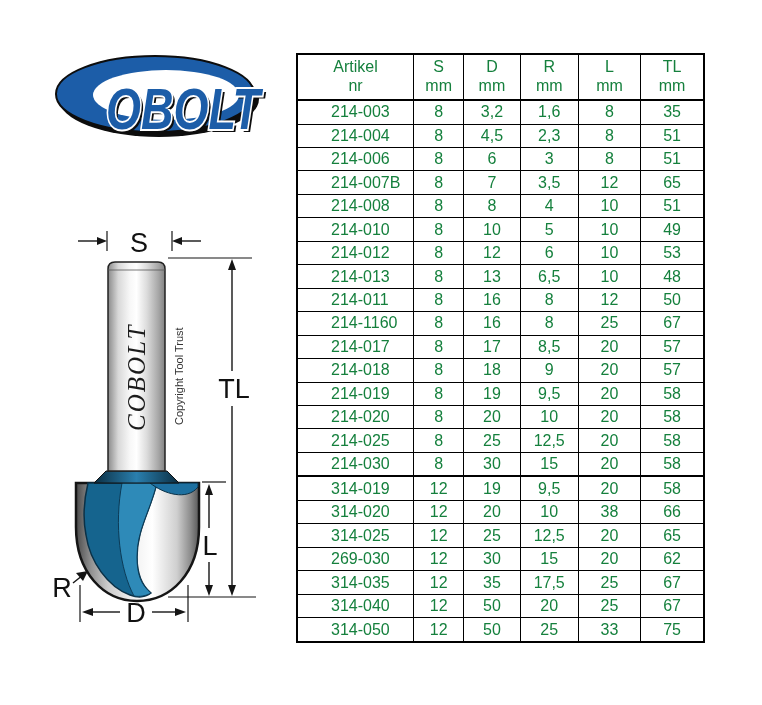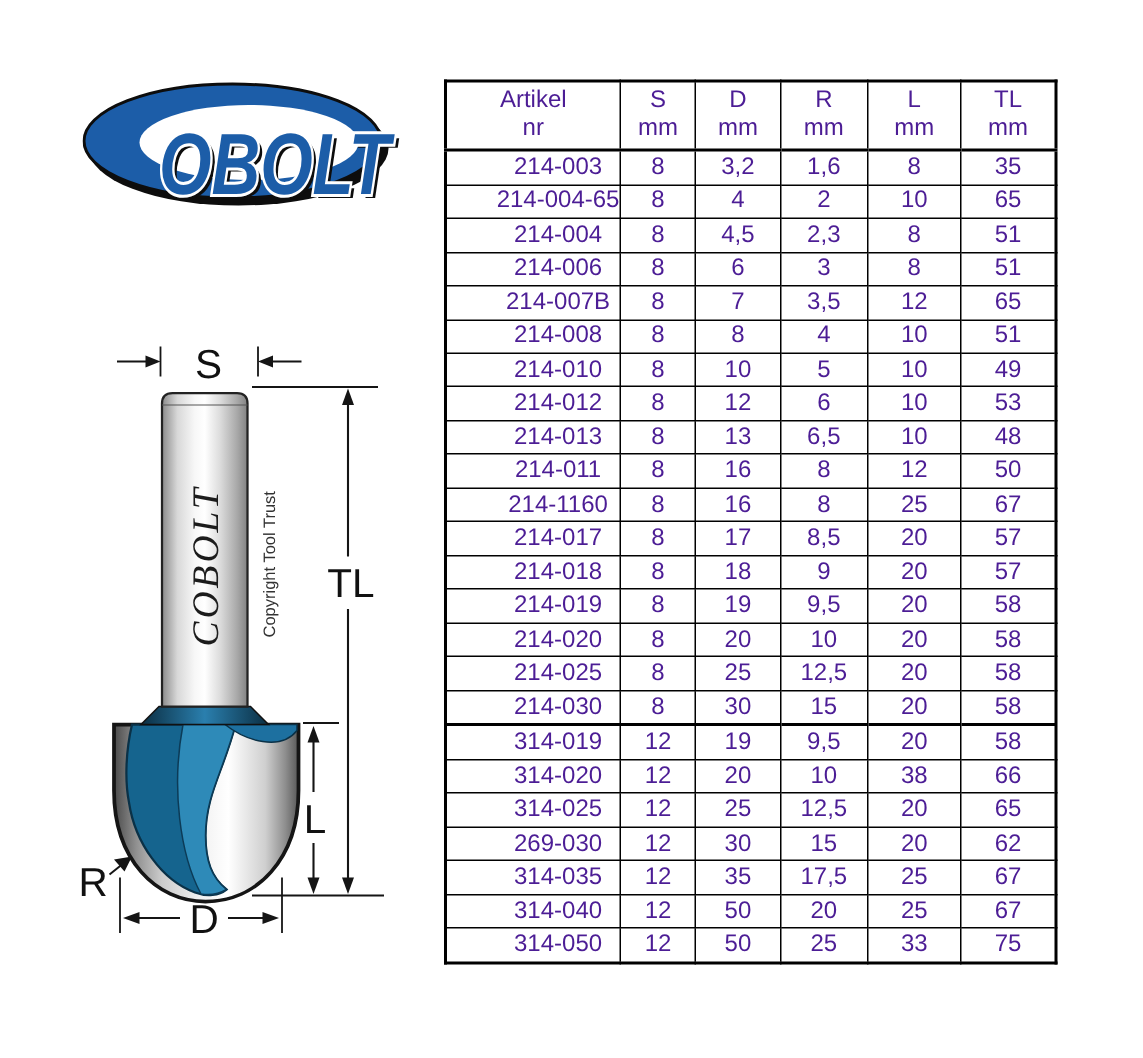--- a/index.html
+++ b/index.html
@@ -8,28 +8,28 @@
     position:relative; width:762px; height:705px; background:#ffffff;
     overflow:hidden; font-family:"Liberation Sans", sans-serif; color:#111;
   }
   .logo { position:absolute; left:55px; top:50px; }
   .diagram { position:absolute; left:40px; top:225px; }
 
   .spec-table-wrap { position:absolute; left:296px; top:53px; }
   table.spec {
     border-collapse:collapse; table-layout:fixed;
     width:409px; height:590px;
-    border:2px solid #000; font-size:16px; color:#4c1d95;
+    border:2px solid #000; font-size:16px; color:#15803d;
   }
   table.spec th, table.spec td {
     border:1px solid #000; text-align:center; vertical-align:middle;
     padding:0; white-space:nowrap; overflow:hidden; font-weight:normal;
   }
   table.spec thead th { height:46px; border-bottom:2px solid #000; line-height:1.18; }
-  table.spec td.artikel { text-align:center; padding-left:33px; }
+  table.spec td.artikel { text-align:left; padding-left:33px; }
   table.spec tr.series-start td { border-top:2px solid #000;margin-left:32px; }
 
   .dim-label { font-size:27px; fill:#111; font-family:"Liberation Sans", sans-serif; }
   .shank-brand-text { font-family:"Liberation Serif", serif; font-style:italic; font-size:25px; fill:#1c1c1c; letter-spacing:2px; }
   .copyright-text { font-family:"Liberation Sans", sans-serif; font-size:11px; fill:#333; }
   .dimline { stroke:#151515; stroke-width:1.4; fill:none; }
   .dimtick { stroke:#151515; stroke-width:1.2; fill:none; }
   .arrowhead { fill:#151515; stroke:none; }
 </style>
 </head>
@@ -183,28 +183,20 @@
       <tbody>
           <tr>
             <td class="artikel">214-003</td>
             <td>8</td>
             <td>3,2</td>
             <td>1,6</td>
             <td>8</td>
             <td>35</td>
           </tr>
           <tr>
-            <td class="artikel">214-004-65</td>
-            <td>8</td>
-            <td>4</td>
-            <td>2</td>
-            <td>10</td>
-            <td>65</td>
-          </tr>
-          <tr>
             <td class="artikel">214-004</td>
             <td>8</td>
             <td>4,5</td>
             <td>2,3</td>
             <td>8</td>
             <td>51</td>
           </tr>
           <tr>
             <td class="artikel">214-006</td>
             <td>8</td>

